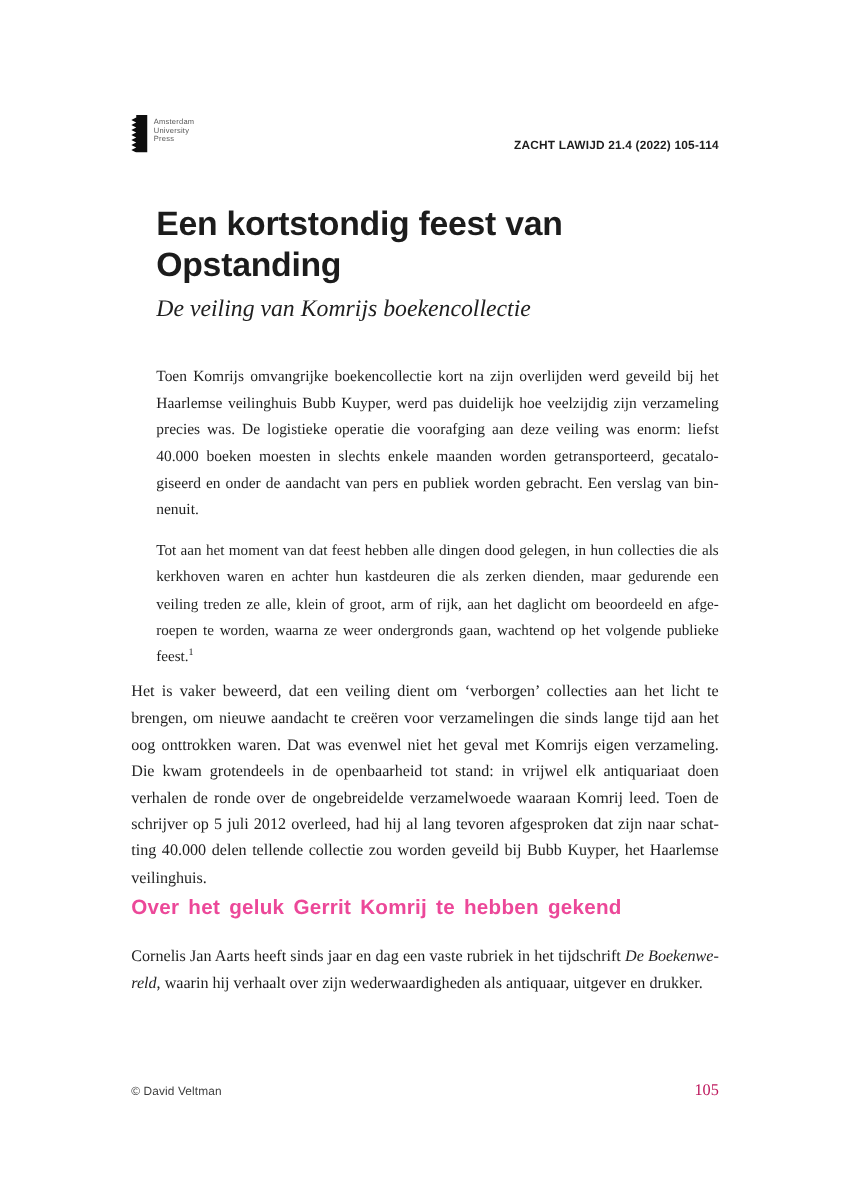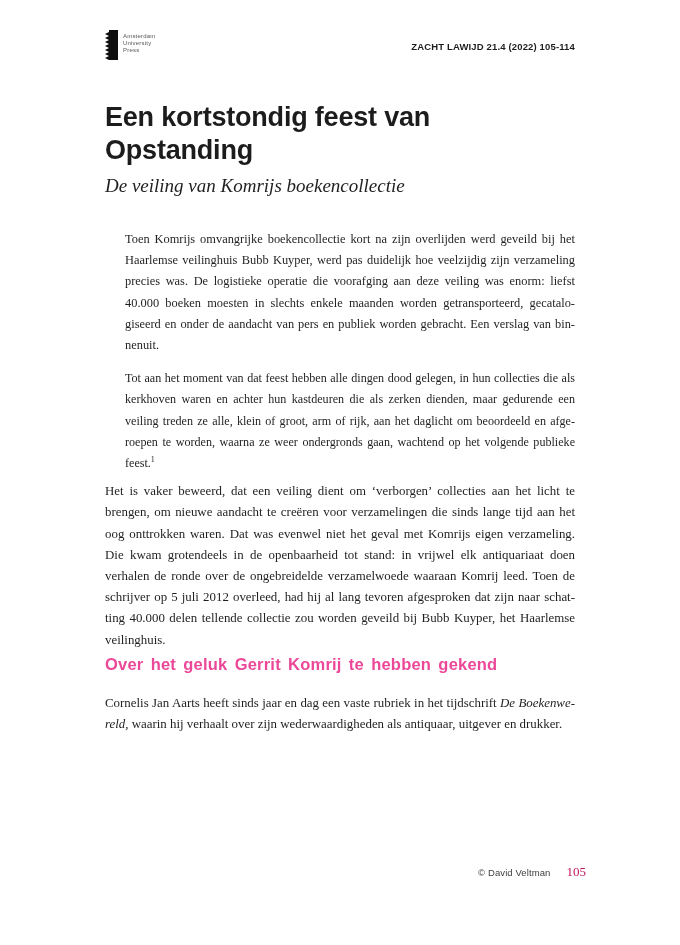--- a/index.html
+++ b/index.html
@@ -17,25 +17,25 @@
     overflow: hidden;
   }
   .content {
     position: absolute;
     left: 105px;
     top: 0;
     width: 470px;
   }
   
   .header {
-    margin-top: 30px;
+    margin-top: 92px;
     height: 30px;
     display: flex;
     justify-content: space-between;
-    align-items: center;
+    align-items: flex-end;
   }
   .logo { display: flex; align-items: flex-start; gap: 5px; }
   .logo-mark svg { display: block; }
   .logo-text {
     font-family: "Liberation Sans", sans-serif;
     font-size: 6px;
     line-height: 6.8px;
     color: #575757;
     padding-top: 3px;
     letter-spacing: .2px;
@@ -49,21 +49,21 @@
     margin-top: 3px;
   }
   
   .author {
     margin-top: 50px;
     font-size: 17px;
     line-height: 20px;
     color: #1e1e1e;
   }
   
-  .title-block { margin-top: 41px; }
+  .title-block { margin-top: 41px; margin-left: 20px; }
   h1.title {
     margin: 0;
     font-family: "Liberation Sans", sans-serif;
     font-weight: 700;
     font-size: 27px;
     line-height: 33px;
     letter-spacing: -0.2px;
     color: #1c1c1c;
   }
   .subtitle {
@@ -107,25 +107,25 @@
     font-size: 16.5px;
     line-height: 20px;
     letter-spacing: .2px;
     word-spacing: 2.5px;
     color: #ec4899;
   }
   .section-para { margin-top: 19px; }
   
   .footer {
     position: absolute;
-    left: 116px;
+    left: 105px;
     top: 864px;
     width: 470px;
     display: flex;
-    justify-content: flex-end;
+    justify-content: space-between;
     align-items: baseline;
     gap: 16px;
   }
   .copyright {
     font-family: "Liberation Sans", sans-serif;
     font-size: 9.5px;
     color: #3d3d3d;
     letter-spacing: .1px;
   }
   .page-number {

